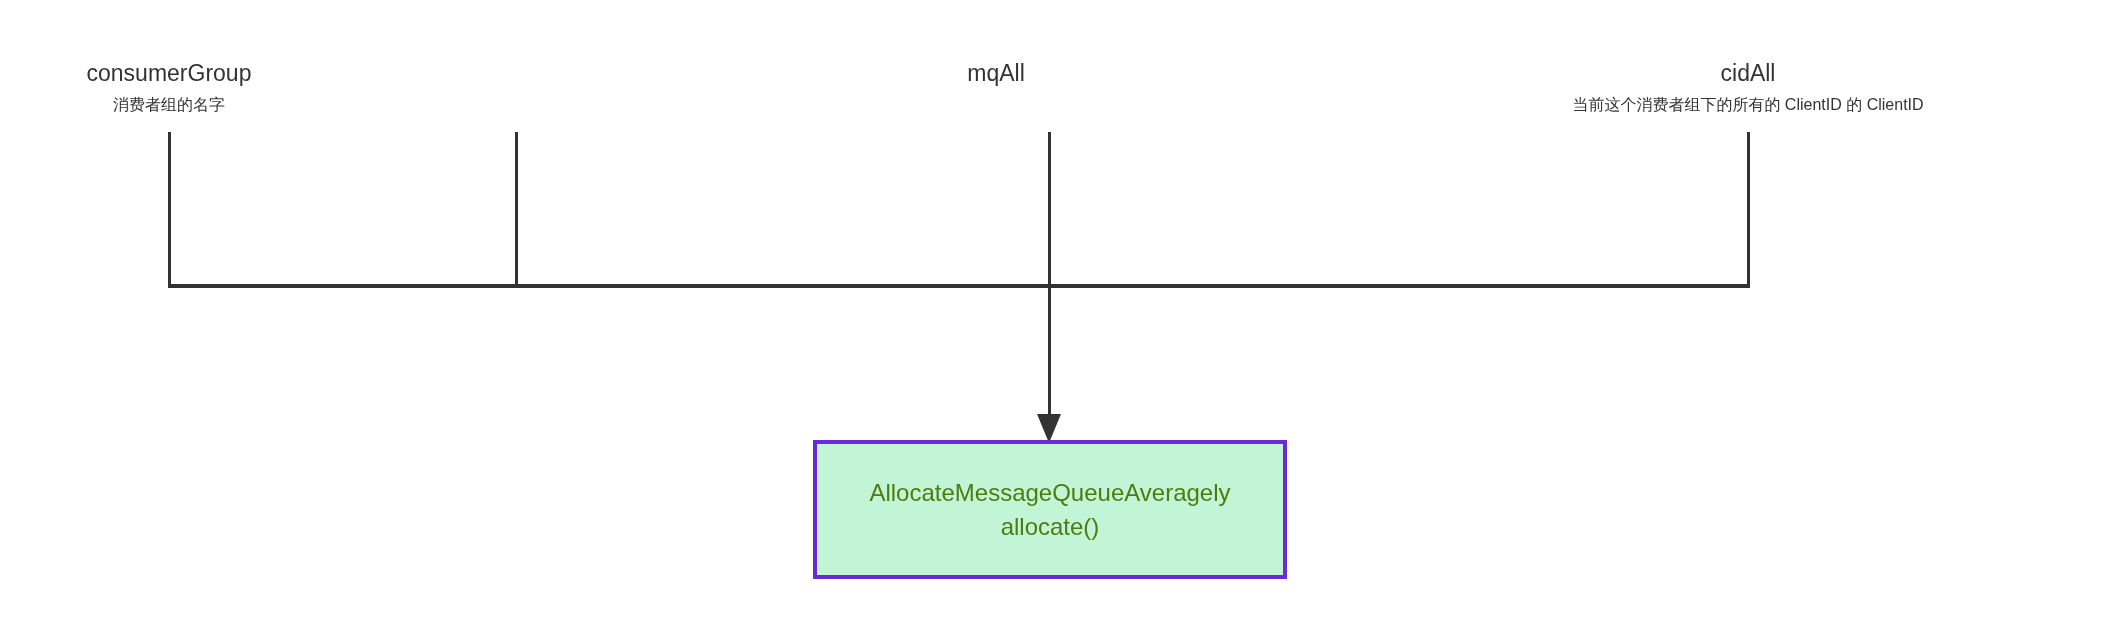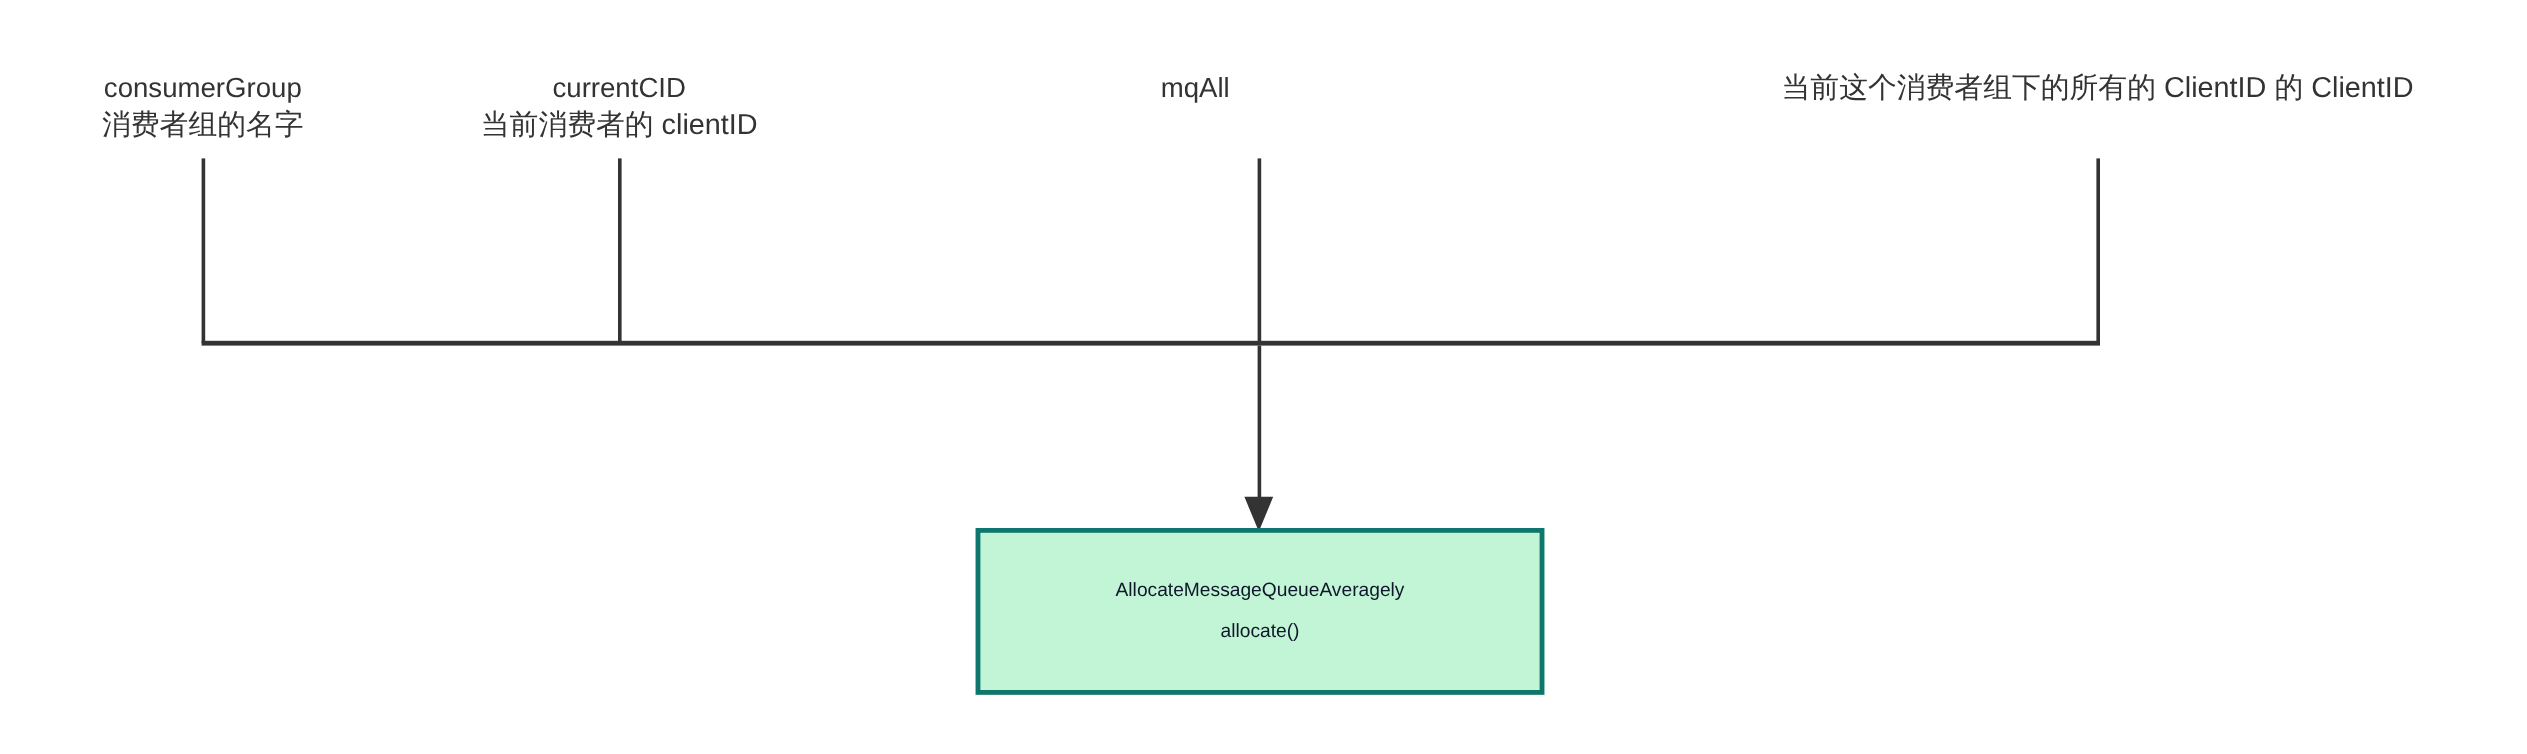--- a/index.html
+++ b/index.html
@@ -20,21 +20,21 @@
     position: absolute;
     top: 58px;
     transform: translateX(-50%);
     text-align: center;
     white-space: nowrap;
     font-size: 23px;
     line-height: 31px;
     color: #333333;
   }
   .param-name { font-size: 23px; }
-  .param-desc { font-size: 24px; }
+  .param-desc { font-size: 16px; }
   .vline {
     position: absolute;
     width: 3px;
     background: #333333;
   }
   .hline {
     position: absolute;
     height: 4px;
     background: #333333;
   }
@@ -47,48 +47,45 @@
     border-top: 29px solid #333333;
   }
   .target-box {
     position: absolute;
     left: 813px;
     top: 440px;
     width: 474px;
     height: 139px;
     box-sizing: border-box;
     background: #c2f4d6;
-    border: 4px solid #0f766e;
+    border: 4px solid #6d28d9;
     display: flex;
     flex-direction: column;
     align-items: center;
     justify-content: center;
     text-align: center;
-    font-size: 16px;
+    font-size: 24px;
     line-height: 34px;
-    color: #0f172a;
+    color: #4d7c0f;
   }
 </style>
 </head>
 <body>
 
 <div class="canvas">
 
   <div class="param-label" style="left:169px">
     <div class="param-name">consumerGroup</div>
     <div class="param-desc">消费者组的名字</div>
   </div>
-  <div class="param-label" style="left:516px">
-    <div class="param-name">currentCID</div>
-    <div class="param-desc">当前消费者的 clientID</div>
-  </div>
   <div class="param-label" style="left:996px">
     <div class="param-name">mqAll</div>
   </div>
   <div class="param-label" style="left:1748px">
+    <div class="param-name">cidAll</div>
     <div class="param-desc">当前这个消费者组下的所有的 ClientID 的 ClientID</div>
   </div>
 
   <div class="vline" style="left:167.5px; top:132px; height:154px"></div>
   <div class="vline" style="left:514.5px; top:132px; height:154px"></div>
   <div class="vline" style="left:1047.5px; top:132px; height:154px"></div>
   <div class="vline" style="left:1746.5px; top:132px; height:154px"></div>
 
   <div class="hline" style="left:167.5px; top:284px; width:1582px"></div>
 

